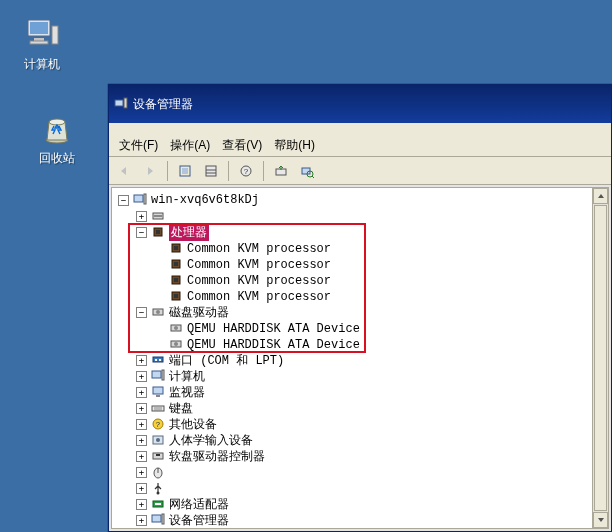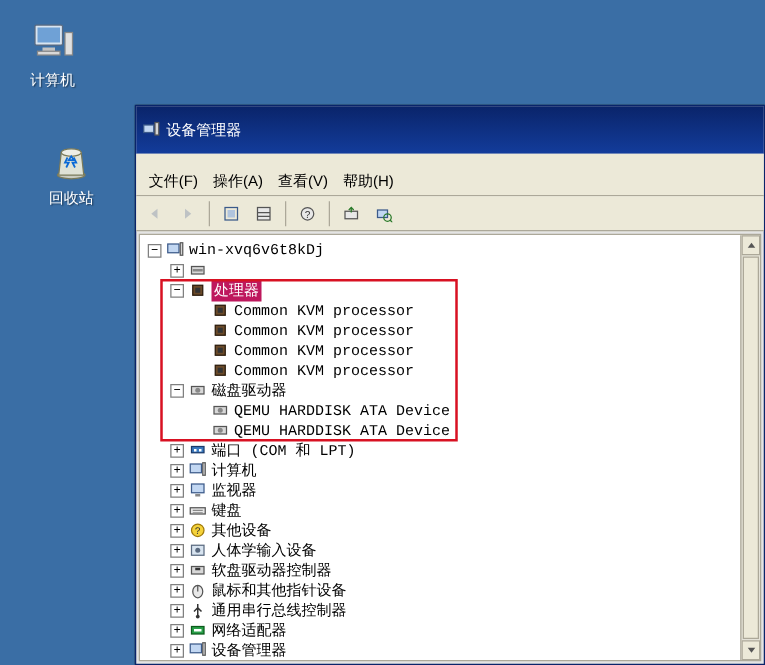--- a/index.html
+++ b/index.html
@@ -321,31 +321,29 @@
           <span class="lbl">软盘驱动器控制器</span>
         </div>
       <div class="node ind1">
           <span class="twisty">+</span>
           <span class="icon16">
             <svg width="14" height="14">
               <ellipse cx="7" cy="8" rx="4" ry="5" fill="#e8e8e8" stroke="#555"></ellipse>
               <line x1="7" y1="3" x2="7" y2="8" stroke="#555"></line>
             </svg>
           </span>
-          <span class="lbl">鼠标和其他指针设备</span>
         </div>
       <div class="node ind1">
           <span class="twisty">+</span>
           <span class="icon16">
             <svg width="14" height="14">
               <path d="M7 2 L7 12 M7 5 L4 8 M7 5 L10 8" stroke="#333" fill="none" stroke-width="1.2"></path>
               <circle cx="7" cy="12" r="1.5" fill="#333"></circle>
             </svg>
           </span>
-          <span class="lbl">通用串行总线控制器</span>
         </div>
       <div class="node ind1">
           <span class="twisty">+</span>
           <span class="icon16">
             <svg width="14" height="14">
               <rect x="2" y="4" width="10" height="6" fill="#2aa04a" stroke="#0a5a1a"></rect>
               <rect x="4" y="6" width="6" height="2" fill="#fff"></rect>
             </svg>
           </span>
           <span class="lbl">网络适配器</span>

